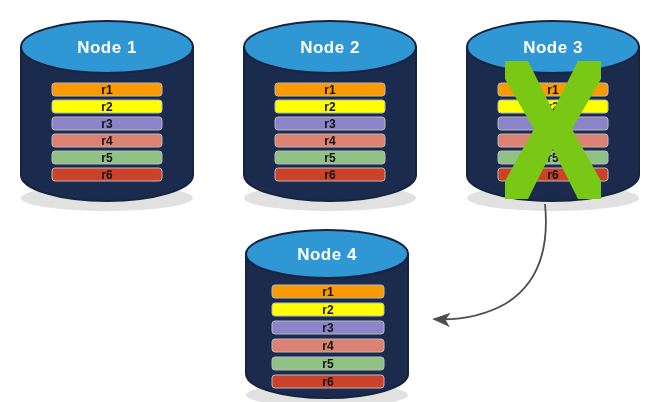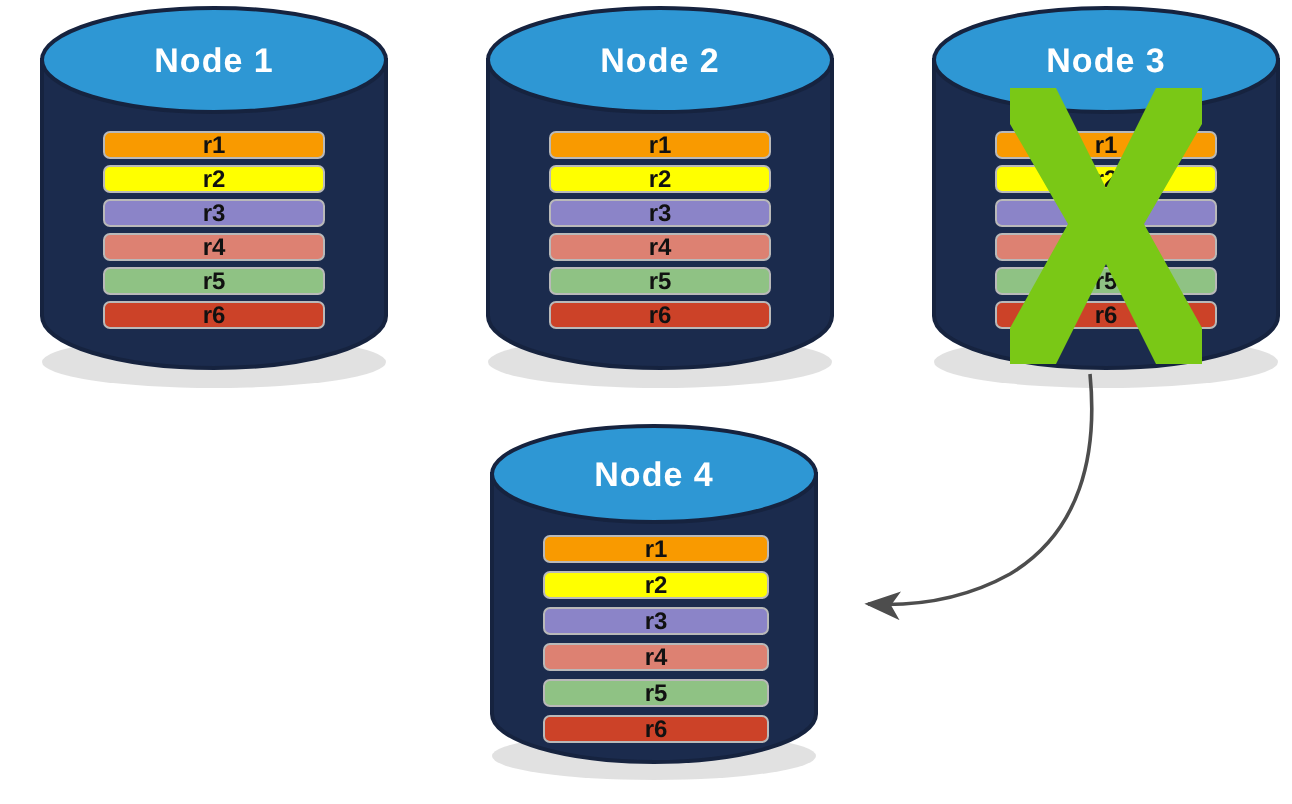--- a/index.html
+++ b/index.html
@@ -3,21 +3,21 @@
 <meta charset="utf-8">
 <style>
   html,body{margin:0;padding:0;}
   body{
     width:646px;height:402px;
     background:#ffffff;
     font-family:"Liberation Sans","DejaVu Sans",sans-serif;
     overflow:hidden;
     position:relative;
   }
-  #stage{position:absolute;left:0;top:0;width:646px;height:386px;}
+  #stage{position:absolute;left:0;top:17px;width:646px;height:386px;}
   #stage svg{position:absolute;left:0;top:0;}
   .node-label{
     font-family:"Liberation Sans","DejaVu Sans",sans-serif;
     font-weight:bold;
     font-size:17px;
     fill:#ffffff;
     letter-spacing:0.5px;
   }
   .row-label{
     font-family:"Liberation Sans","DejaVu Sans",sans-serif;

